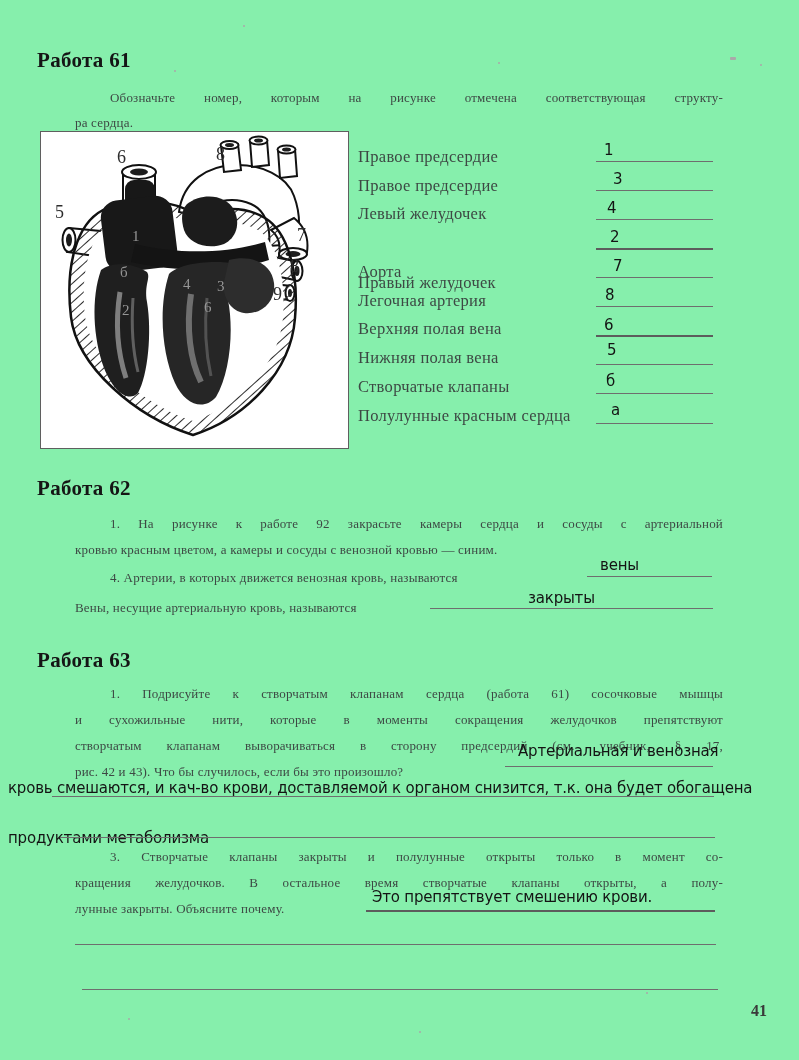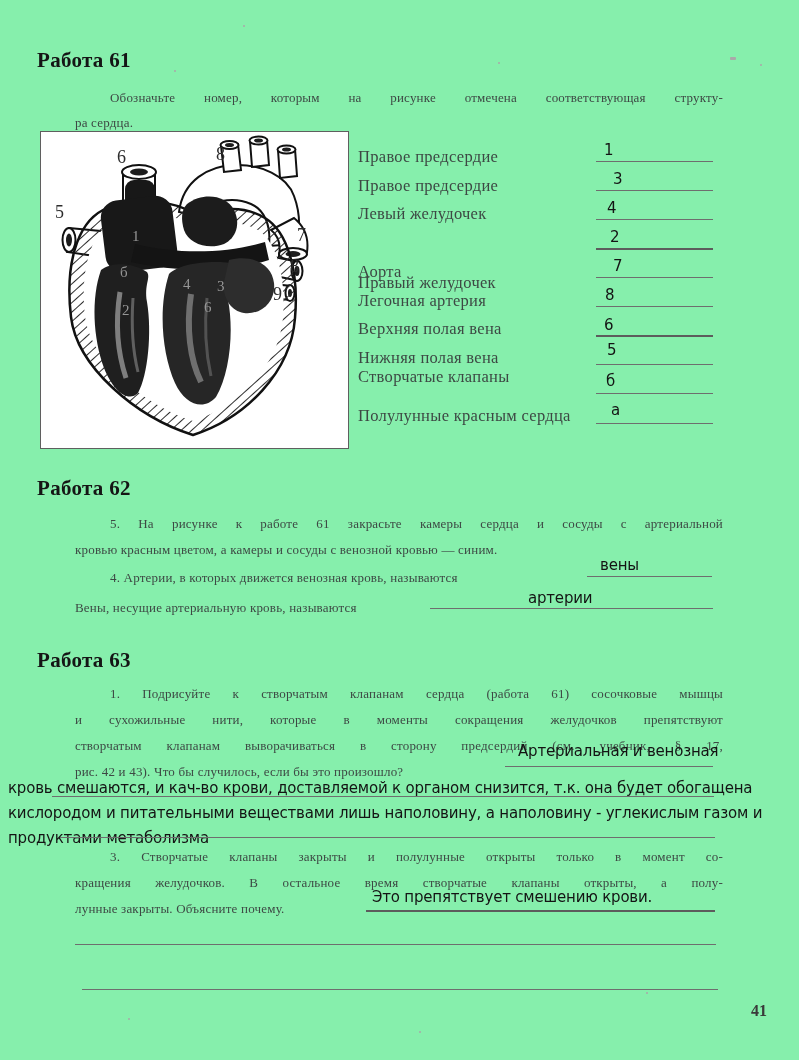--- a/index.html
+++ b/index.html
@@ -114,21 +114,21 @@
   </div>
 
   <div class="slabel" style="top:147px;">Правое предсердие</div>
   <div class="slabel" style="top:176px;">Правое предсердие</div>
   <div class="slabel" style="top:204px;">Левый желудочек</div>
   <div class="slabel" style="top:233px;margin-top:40px;">Правый желудочек</div>
   <div class="slabel" style="top:262px;">Аорта</div>
   <div class="slabel" style="top:291px;">Легочная артерия</div>
   <div class="slabel" style="top:319px;">Верхняя полая вена</div>
   <div class="slabel" style="top:348px;">Нижняя полая вена</div>
-  <div class="slabel" style="top:367px;text-align:right;">Створчатые клапаны</div>
+  <div class="slabel" style="top:377px;text-align:right;">Створчатые клапаны</div>
   <div class="slabel" style="top:406px;">Полулунные красным сердца</div>
 
   <div class="handnum" style="left:604px;top:141px;">1</div>
   <div class="handnum" style="left:613px;top:170px;">3</div>
   <div class="handnum" style="left:607px;top:199px;">4</div>
   <div class="handnum" style="left:610px;top:228px;">2</div>
   <div class="handnum" style="left:613px;top:257px;">7</div>
   <div class="handnum" style="left:605px;top:286px;">8</div>
   <div class="handnum" style="left:604px;top:316px;">6</div>
   <div class="handnum" style="left:607px;top:341px;">5</div>
@@ -140,43 +140,42 @@
   <div class="ansline" style="left:596px;top:219px;width:117px;"></div>
   <div class="ansline thick" style="left:596px;top:248px;width:117px;"></div>
   <div class="ansline" style="left:596px;top:277px;width:117px;"></div>
   <div class="ansline" style="left:596px;top:306px;width:117px;"></div>
   <div class="ansline thick" style="left:596px;top:335px;width:117px;"></div>
   <div class="ansline" style="left:596px;top:364px;width:117px;"></div>
   <div class="ansline" style="left:596px;top:393px;width:117px;"></div>
   <div class="ansline" style="left:596px;top:423px;width:117px;"></div>
 
   <div class="heading" style="top:476px;">Работа 62</div>
-  <div class="pline jl" style="left:110px;top:512px;width:613px;">5. На рисунке к работе 61 закрасьте камеры сердца и сосуды с артериальной</div>
+  <div class="pline jl" style="left:110px;top:512px;width:613px;">1. На рисунке к работе 92 закрасьте камеры сердца и сосуды с артериальной</div>
   <div class="pline" style="left:75px;top:538px;width:648px;">кровью красным цветом, а камеры и сосуды с венозной кровью — синим.</div>
 
   <div class="pline" style="left:110px;top:566px;width:648px;">4. Артерии, в которых движется венозная кровь, называются</div>
   <div class="hand" style="left:600px;top:556px;">вены</div>
   <div class="ansline" style="left:587px;top:576px;width:125px;"></div>
 
   <div class="pline" style="left:75px;top:596px;width:648px;">Вены, несущие артериальную кровь, называются</div>
-  <div class="hand" style="left:528px;top:589px;">артерии</div>
+  <div class="hand" style="left:528px;top:589px;">закрыты</div>
   <div class="ansline" style="left:430px;top:608px;width:283px;"></div>
 
   <div class="heading" style="top:648px;">Работа 63</div>
   <div class="pline jl" style="left:110px;top:682px;width:613px;">1. Подрисуйте к створчатым клапанам сердца (работа 61) сосочковые мышцы</div>
   <div class="pline jl" style="left:75px;top:708px;width:648px;">и сухожильные нити, которые в моменты сокращения желудочков препятствуют</div>
   <div class="pline jl" style="left:75px;top:734px;width:648px;">створчатым клапанам выворачиваться в сторону предсердий (см. учебник, § 17,</div>
   <div class="pline" style="left:75px;top:760px;width:648px;">рис. 42 и 43). Что бы случилось, если бы это произошло?</div>
 
   <div class="hand" style="left:518px;top:742px;">Артериальная и венозная</div>
   <div class="ansline" style="left:505px;top:766px;width:208px;"></div>
 
   <div class="hand" style="left:8px;top:779px;">кровь смешаются, и кач-во крови, доставляемой к органом снизится, т.к. она будет обогащена</div>
   <div class="ansline" style="left:52px;top:796px;width:662px;"></div>
-  <div class="hand" style="left:8px;top:804px;">кислородом и питательными веществами лишь наполовину, а наполовину - углекислым газом и</div>
   <div class="hand" style="left:8px;top:829px;">продуктами метаболизма</div>
   <div class="ansline" style="left:60px;top:837px;width:655px;"></div>
 
   <div class="pline jl" style="left:110px;top:845px;width:613px;">3. Створчатые клапаны закрыты и полулунные открыты только в момент со-</div>
   <div class="pline jl" style="left:75px;top:871px;width:648px;">кращения желудочков. В остальное время створчатые клапаны открыты, а полу-</div>
   <div class="pline" style="left:75px;top:897px;width:648px;">лунные закрыты. Объясните почему.</div>
   <div class="hand" style="left:372px;top:888px;">Это препятствует смешению крови.</div>
   <div class="ansline thick" style="left:366px;top:910px;width:349px;"></div>
 
   <div class="ansline" style="left:75px;top:944px;width:641px;"></div>

